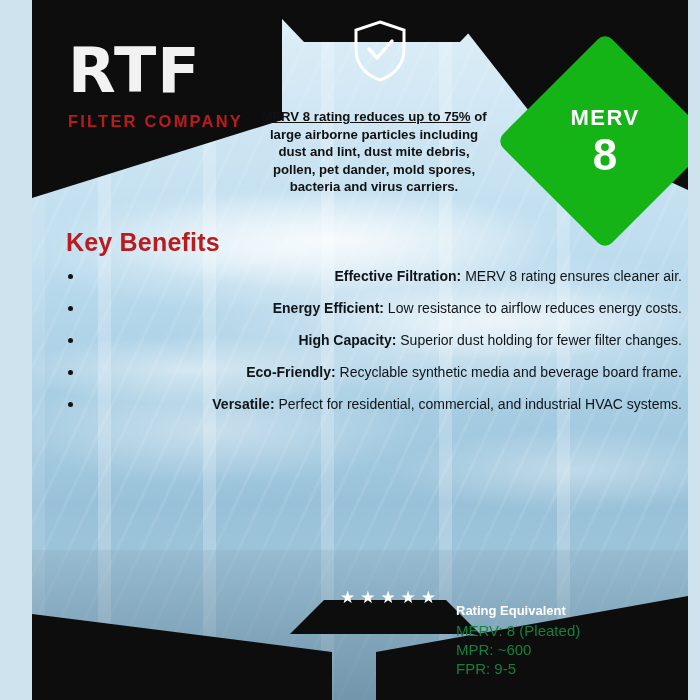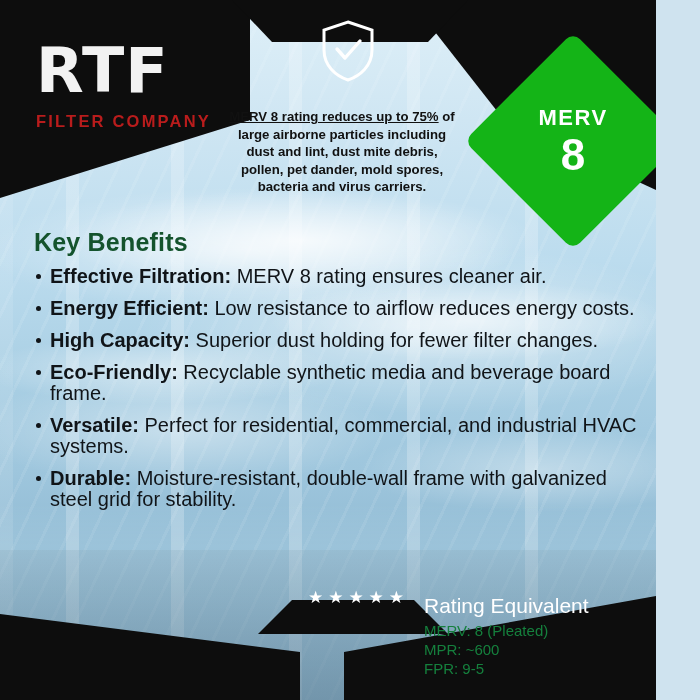--- a/index.html
+++ b/index.html
@@ -2,21 +2,21 @@
 <html><head>
 <meta charset="utf-8">
 <style>
   html,body{margin:0;padding:0;}
   body{
     width:700px;height:700px;overflow:hidden;
     font-family:"Liberation Sans", sans-serif;
     background:#cfe3ef;
   }
   #page{
-    position:relative;width:656px;height:700px;overflow:hidden;
+    position:relative;width:656px;height:700px;overflow:hidden;margin-left:32px;
   }
   
   .bg{
     position:absolute;inset:0;
     background:
       
       radial-gradient(ellipse 380px 90px at 250px 250px, rgba(255,255,255,.55), rgba(255,255,255,0) 70%),
       radial-gradient(ellipse 420px 120px at 430px 330px, rgba(255,255,255,.45), rgba(255,255,255,0) 70%),
       radial-gradient(ellipse 300px 80px at 180px 430px, rgba(255,255,255,.40), rgba(255,255,255,0) 70%),
       radial-gradient(ellipse 260px 60px at 540px 470px, rgba(255,255,255,.35), rgba(255,255,255,0) 70%),
@@ -117,46 +117,46 @@
   .diamond-text{
     position:absolute;inset:0;display:flex;flex-direction:column;
     align-items:center;justify-content:center;color:#fff;text-align:right;
   }
   .diamond-label{font-weight:bold;font-size:22px;letter-spacing:1.5px;margin-bottom:2px;}
   .diamond-value{font-weight:bold;font-size:44px;line-height:44px;}
 
   
   .kb-title{
     position:absolute;left:34px;top:228px;
-    font-weight:bold;font-size:25px;color:#14532d;letter-spacing:.2px;
+    font-weight:bold;font-size:25px;color:#b91c1c;letter-spacing:.2px;
   }
   .benefits{position:absolute;left:34px;top:266px;width:616px;}
   .benefit{
     display:flex;align-items:flex-start;margin-bottom:11px;
-    font-size:20px;line-height:21px;color:#101418;
+    font-size:14px;line-height:21px;color:#101418;text-align:right;
   }
   .bullet{
     flex:0 0 auto;width:5px;height:5px;border-radius:50%;background:#101418;
     margin:8px 9px 0 2px;
   }
   .benefit b{font-weight:bold;}
   .benefit .txt{flex:1 1 auto;}
 
   
   .stars{
     position:absolute;left:308px;bottom:92px;width:96px;height:22px;
     display:flex;justify-content:space-between;align-items:center;
   }
   .star{font-size:17px;line-height:17px;color:#ffffff;}
 
   
   .rating{
     position:absolute;right:22px;bottom:22px;width:210px;text-align:left;color:#fff;
   }
-  .rating-title{font-weight:normal;font-size:21px;margin-bottom:3px;}
+  .rating-title{font-weight:bold;font-size:13px;margin-bottom:3px;}
   .rating-line{font-size:15px;line-height:19px;color:#15803d;}
 </style>
 </head>
 <body>
 
 <div id="page">
 
   <div class="bg"></div>
   <div class="bg2"></div>
   <div class="floor"></div>
@@ -209,24 +209,20 @@
       <span class="txt"><b>High Capacity:</b><span> Superior dust holding for fewer filter changes.</span></span>
     </div>
     <div class="benefit">
       <span class="bullet"></span>
       <span class="txt"><b>Eco-Friendly:</b><span> Recyclable synthetic media and beverage board frame.</span></span>
     </div>
     <div class="benefit">
       <span class="bullet"></span>
       <span class="txt"><b>Versatile:</b><span> Perfect for residential, commercial, and industrial HVAC systems.</span></span>
     </div>
-    <div class="benefit">
-      <span class="bullet"></span>
-      <span class="txt"><b>Durable:</b><span> Moisture-resistant, double-wall frame with galvanized steel grid for stability.</span></span>
-    </div>
   </div>
 
   <div class="stars">
     <span class="star">★</span>
     <span class="star">★</span>
     <span class="star">★</span>
     <span class="star">★</span>
     <span class="star">★</span>
   </div>
 

